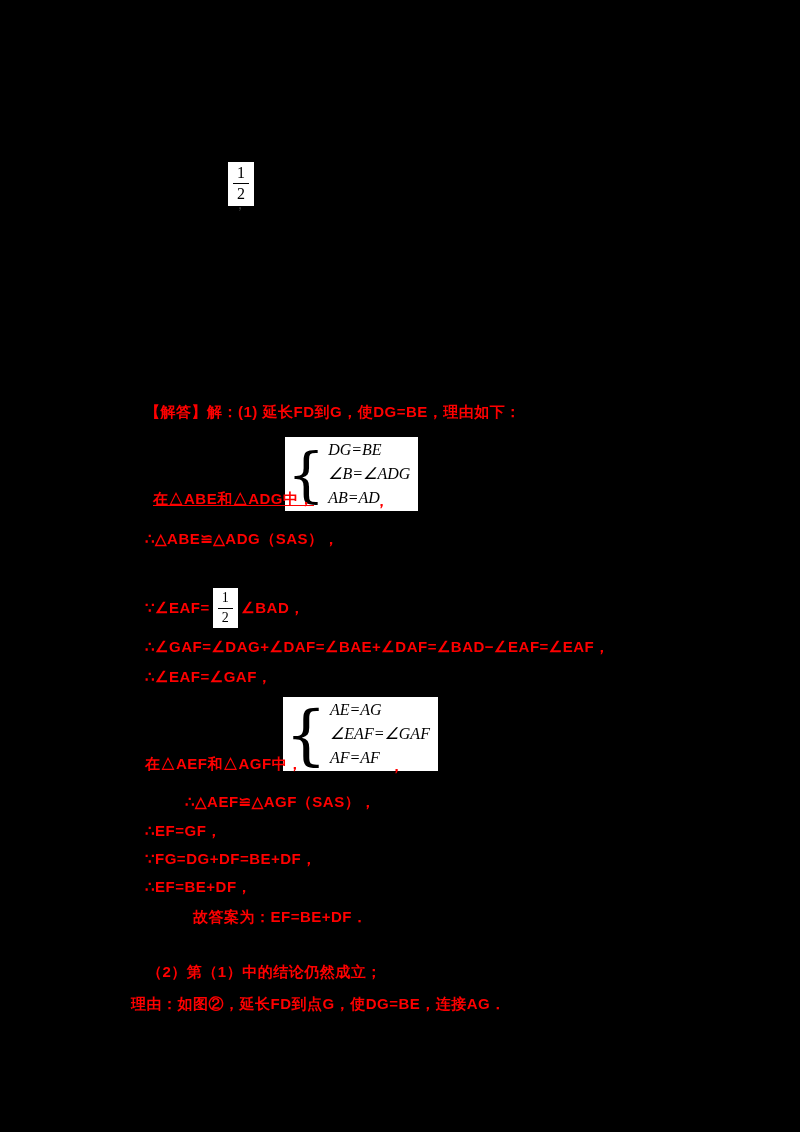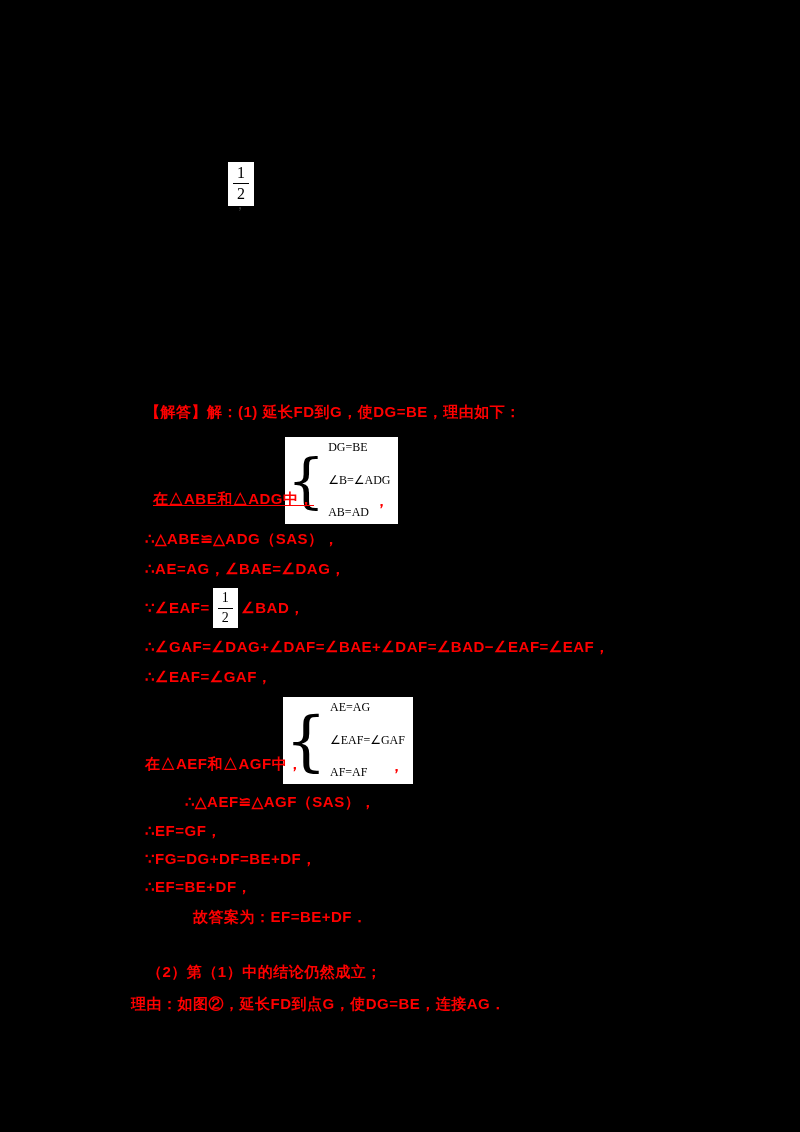--- a/index.html
+++ b/index.html
@@ -36,23 +36,24 @@
   .brace {
     font-family: "DejaVu Serif", serif;
     font-weight: 200;
     line-height: 0.9;
     margin-right: 3px;
     color: #000;
   }
   .eq-lines {
     display: flex;
     flex-direction: column;
-    gap: 17px;
-    font-size: 12px;
+    gap: 3px;
+    font-size: 16px;
     line-height: 1.3;
+    font-style: italic;
   }
   .fraction {
     display: inline-flex;
     flex-direction: column;
     align-items: center;
     background: #ffffff;
     color: #000000;
     font-family: "Liberation Serif", serif;
     line-height: 1.15;
     padding: 2px 5px;
@@ -101,21 +102,20 @@
       <span>DG=BE</span>
       <span>∠B=∠ADG</span>
       <span>AB=AD</span>
     </span>
   </div>
   <div class="red-line" style="left:153px; top:490px; text-decoration:underline;">在△ABE和△ADG中，</div>
   <div class="red-line" style="left:374px; top:492px;">，</div>
 
   <div class="red-line" style="left:145px; top:530px;">∴△ABE≌△ADG（SAS），</div>
 
-  <div class="red-line" style="left:145px; top:560px;">∴AE=AG，∠BAE=∠DAG，</div>
 
   <div class="frac-row" style="left:145px; top:588px; height:40px;">
     <span>∵∠EAF=</span>
     <span class="fraction" style="font-size:14px;">
       <span class="num">1</span>
       <span class="den">2</span>
     </span>
     <span>∠BAD，</span>
   </div>
 

